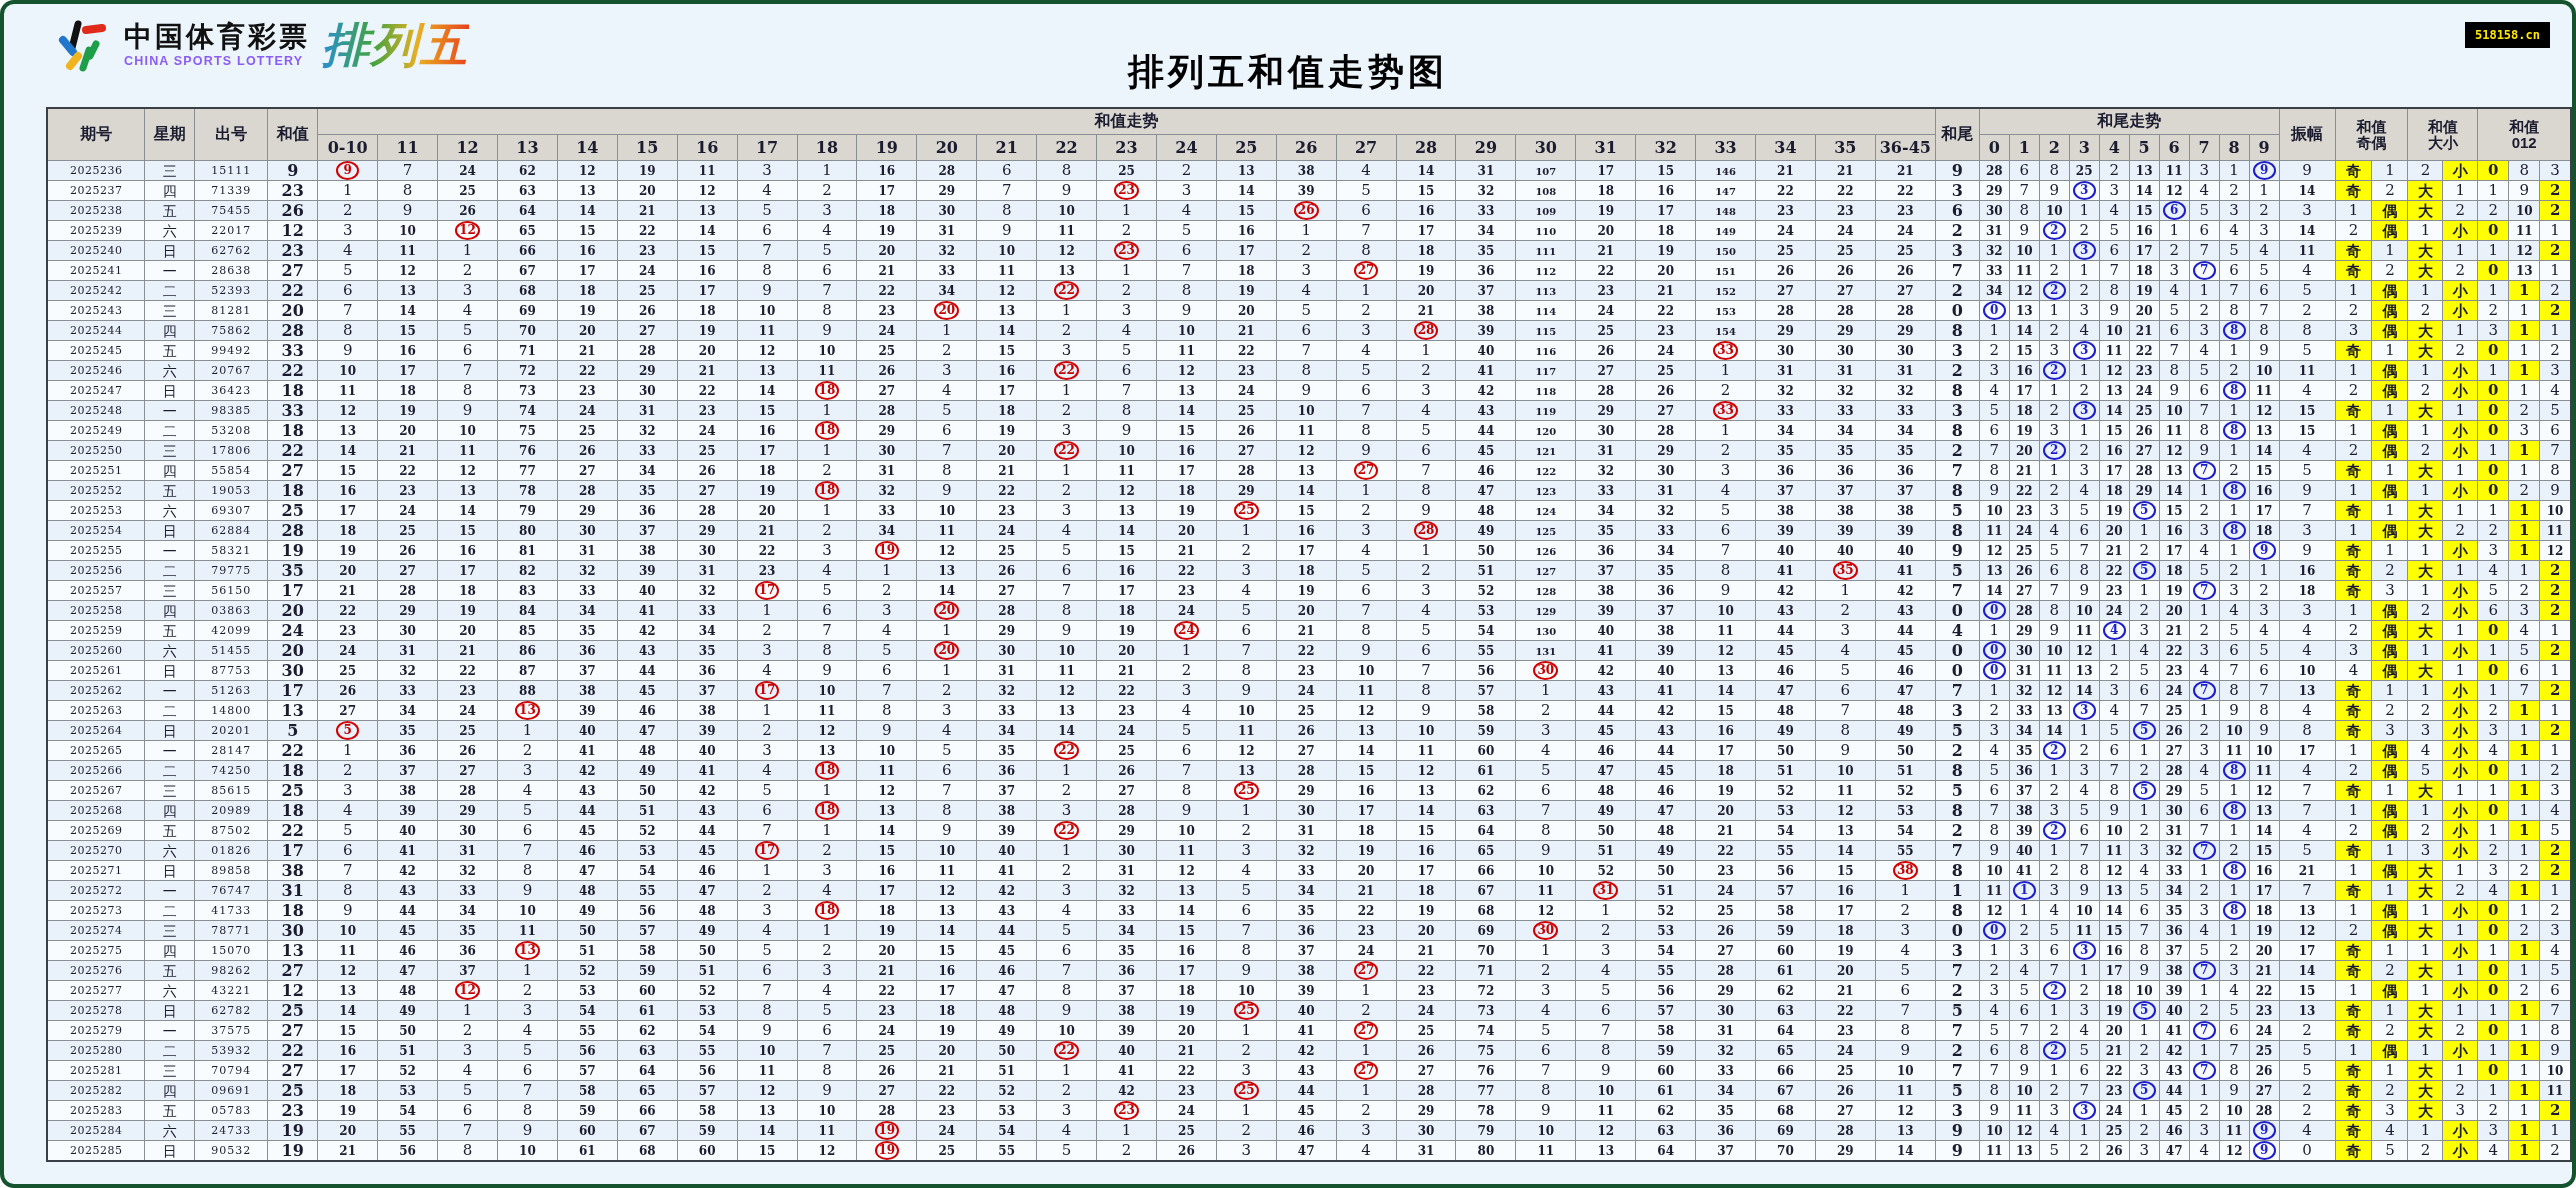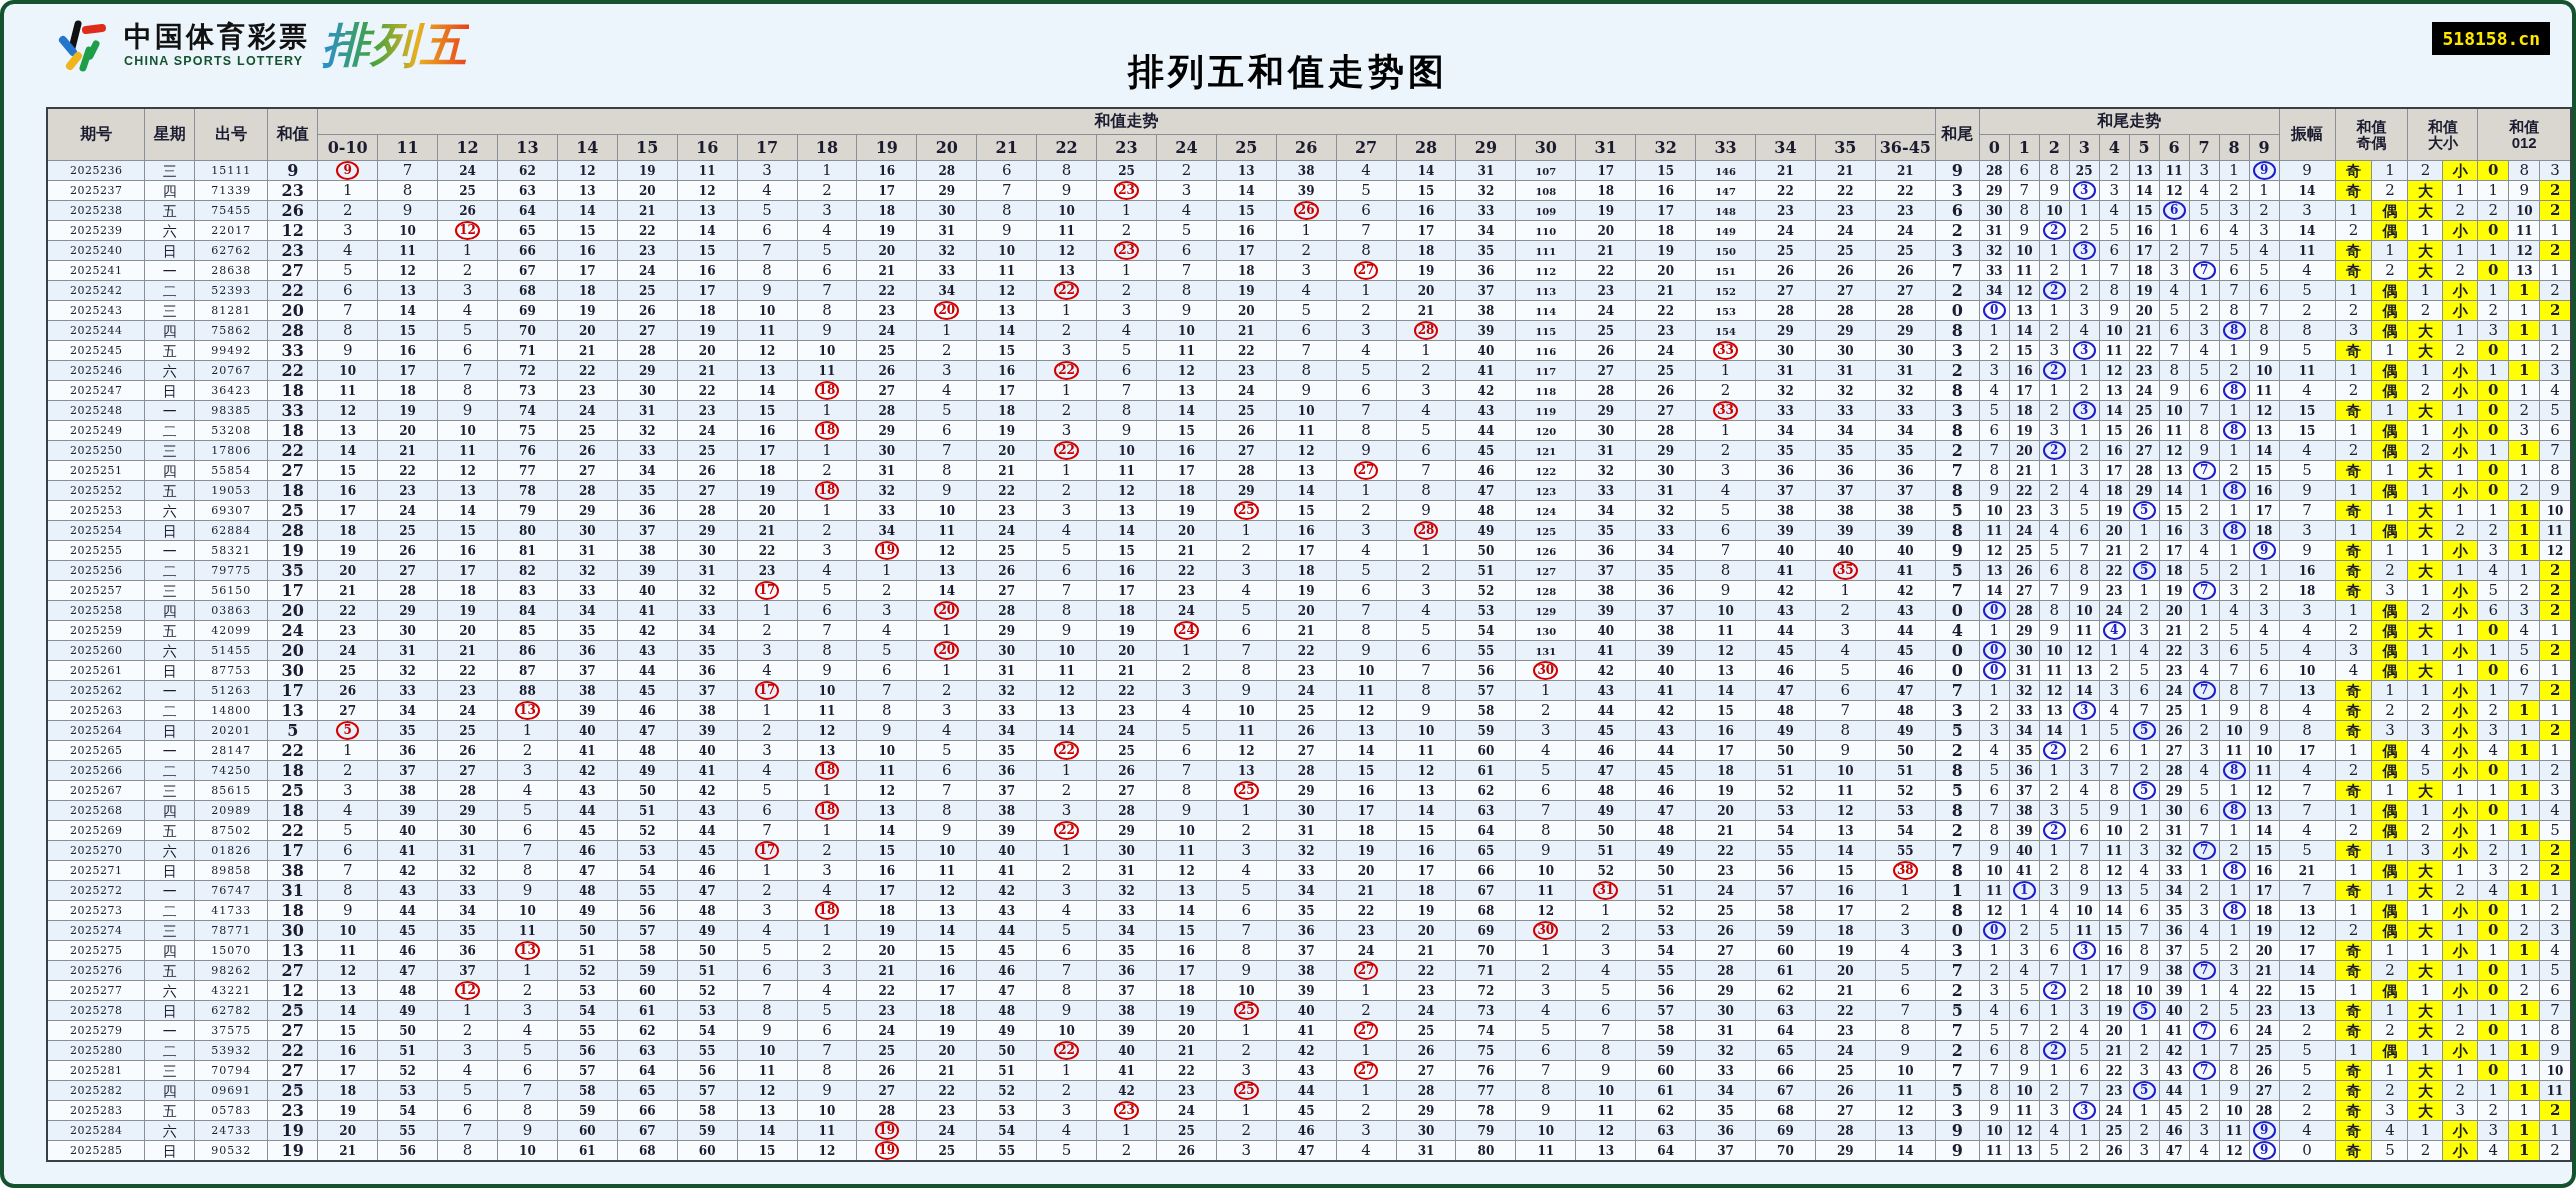--- a/index.html
+++ b/index.html
@@ -5,30 +5,30 @@
   html,body{margin:0;padding:0;background:#ffffff;}
   .page{position:relative;width:2576px;height:1188px;box-sizing:border-box;
         background:#ecf5fc;border:4px solid #14532d;border-radius:14px;overflow:hidden;
         font-family:"Liberation Sans",sans-serif;}
   
   .topbar{position:absolute;left:0;top:0;width:100%;height:104px;}
   .logo{position:absolute;left:52px;top:10px;display:flex;align-items:center;}
   .logo-mark{width:58px;height:56px;margin-right:10px;}
   .logo-txt{display:flex;flex-direction:column;line-height:1;}
   .logo-cn{font-size:28px;font-weight:bold;color:#111;letter-spacing:3px;font-family:"DejaVu Serif",serif;}
-  .logo-en{font-size:12.5px;font-weight:bold;color:#14532d;letter-spacing:1.2px;margin-top:4px;}
+  .logo-en{font-size:12.5px;font-weight:bold;color:#8b5cf6;letter-spacing:1.2px;margin-top:4px;}
   .logo-plw{font-size:47px;font-weight:bold;font-style:italic;margin-left:12px;
             background:linear-gradient(90deg,#2b8fd0 0%,#43a33f 35%,#e8b021 65%,#e8421c 100%);
             -webkit-background-clip:text;background-clip:text;color:transparent;
             font-family:"DejaVu Serif",serif;letter-spacing:2px;}
   .title{position:absolute;left:0;top:44px;width:100%;text-align:center;
          font-size:36px;font-weight:bold;color:#000;letter-spacing:4px;
          font-family:"DejaVu Serif",serif;}
   .badge{position:absolute;right:22px;top:18px;background:#000;color:#ffe800;
-         font-family:"DejaVu Sans Mono",monospace;font-size:18px;font-weight:bold;
+         font-family:"DejaVu Sans Mono",monospace;font-size:12px;font-weight:bold;
          padding:6px 10px;}
   
   table.trend{position:absolute;left:42px;top:103px;border-collapse:collapse;table-layout:fixed;
               background:#fff;font-family:"DejaVu Serif",serif;}
   table.trend th,table.trend td{border:1px solid #8a8f96;padding:0;text-align:center;
               overflow:hidden;white-space:nowrap;color:#1c1c30;}
   table.trend{border:2px solid #3a3f46;}
   th{background:#d9d7d0;color:#000;font-weight:bold;height:25px;font-size:16px;
      font-family:"Liberation Sans",sans-serif;}
   th.num{font-family:"DejaVu Serif",serif;font-size:16px;}

